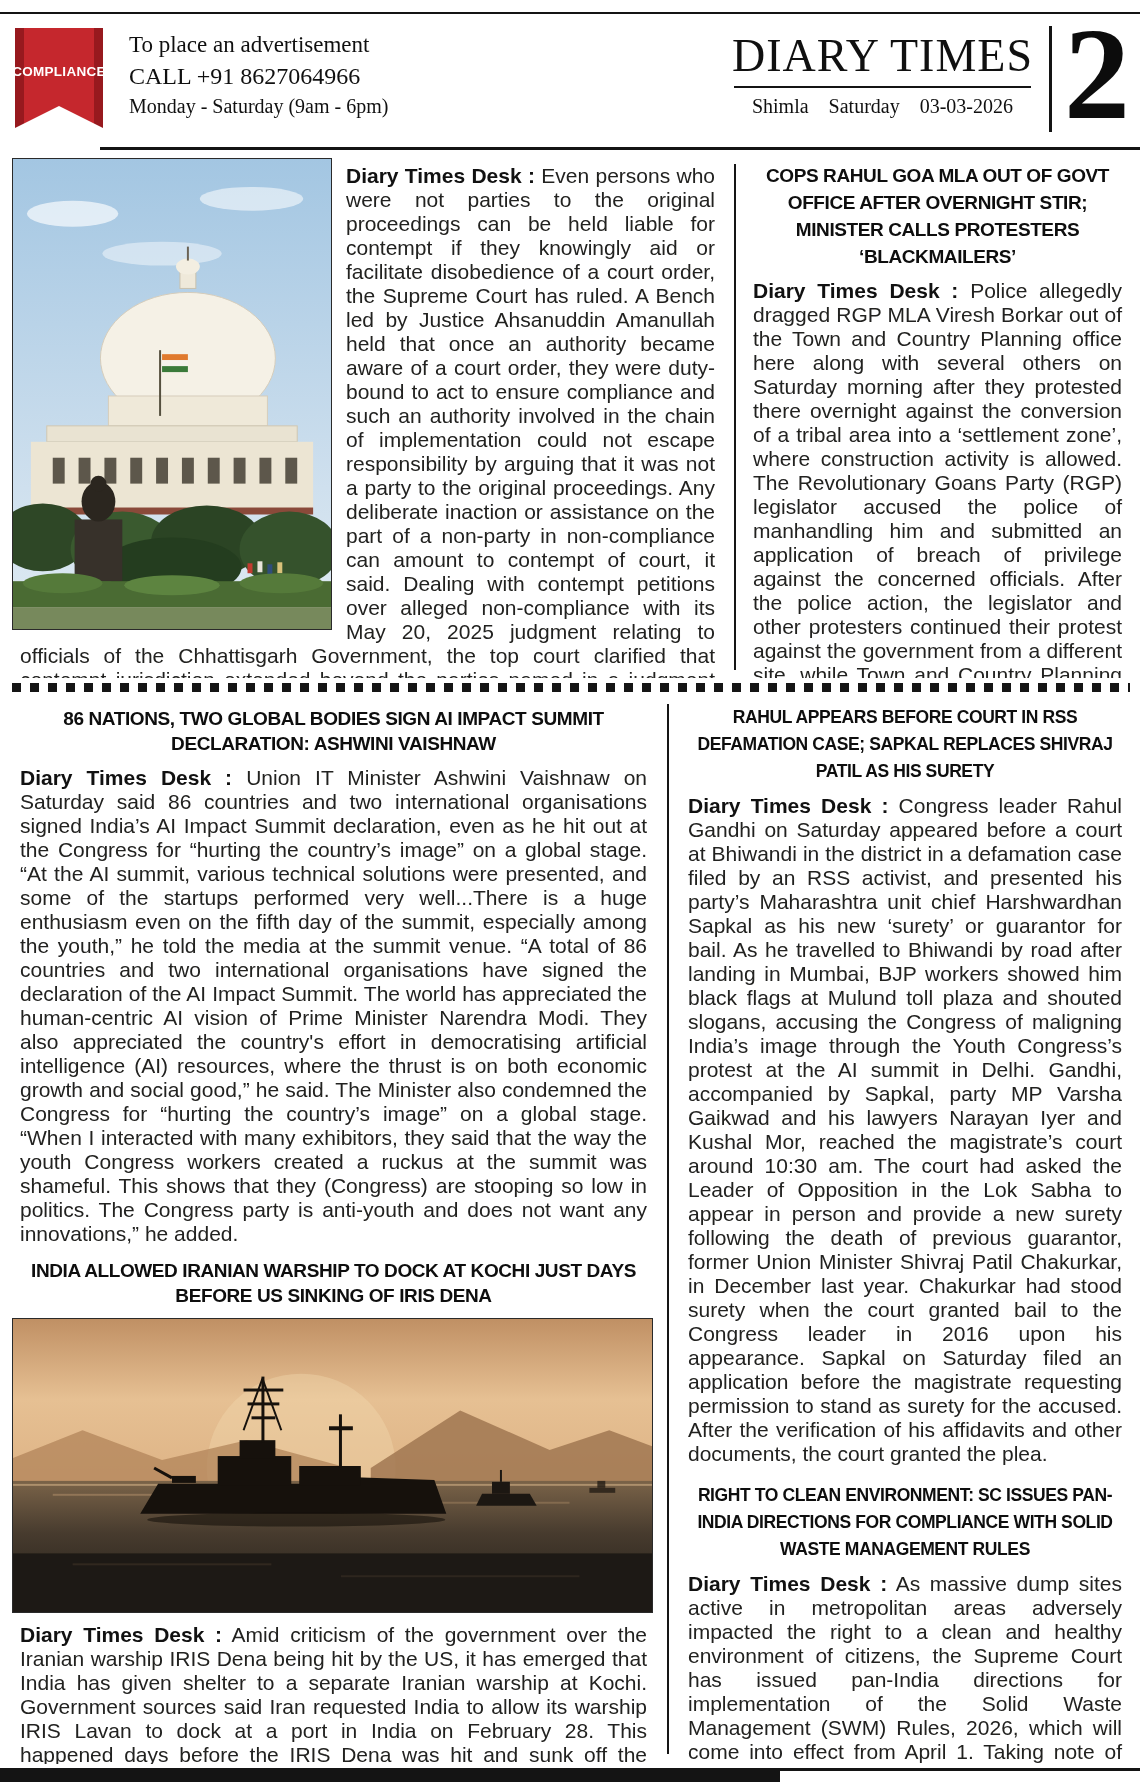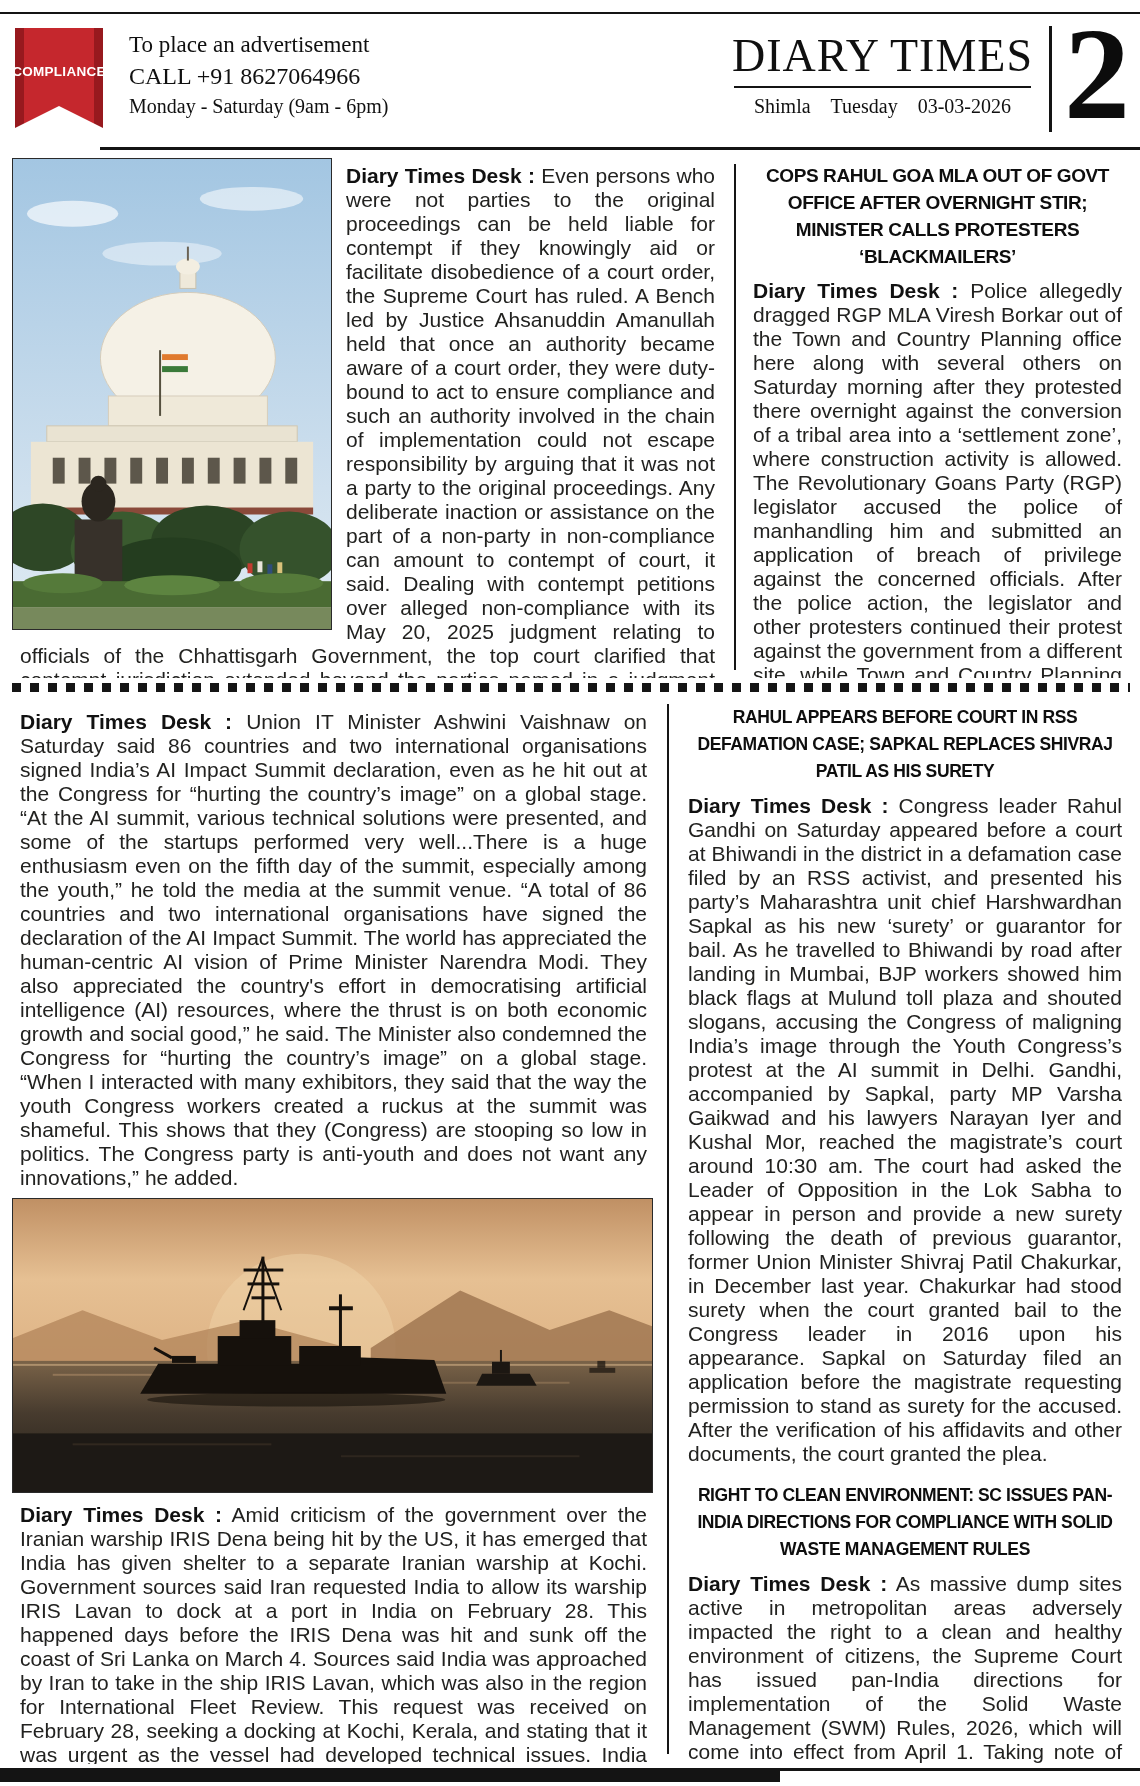--- a/index.html
+++ b/index.html
@@ -67,21 +67,21 @@
     <div class="adblock">
       <div class="l1">To place an advertisement</div>
       <div class="l2">CALL +91 8627064966</div>
       <div class="l3">Monday - Saturday (9am - 6pm)</div>
     </div>
     <div class="masthead">
       <div class="mast-title">DIARY TIMES</div>
       <div class="mast-rule"></div>
       <div class="dateline">
         <span>Shimla</span>
-        <span>Tuesday</span>
+        <span>Saturday</span>
         <span>03-03-2026</span>
       </div>
     </div>
     <div class="mast-divider"></div>
     <div class="page-num">2</div>
   </div>
   <div class="header-rule"></div>
 
   <div class="top-section">
     <article>
@@ -164,25 +164,27 @@
     </article>
 
     <div class="vdiv-top"></div>
   </div>
 
   <div class="dotted-divider"></div>
 
   <div class="bottom-section">
     <div>
       <article>
+        <h2 class="headline hl-big">86 NATIONS, TWO GLOBAL BODIES SIGN AI IMPACT SUMMIT DECLARATION: ASHWINI VAISHNAW</h2>
         <p class="body-text"><b class="byline">Diary Times Desk :</b>
           <span>Union IT Minister Ashwini Vaishnaw on Saturday said 86 countries and two international organisations signed India’s AI Impact Summit declaration, even as he hit out at the Congress for “hurting the country’s image” on a global stage. “At the AI summit, various technical solutions were presented, and some of the startups performed very well...There is a huge enthusiasm even on the fifth day of the summit, especially among the youth,” he told the media at the summit venue. “A total of 86 countries and two international organisations have signed the declaration of the AI Impact Summit. The world has appreciated the human-centric AI vision of Prime Minister Narendra Modi. They also appreciated the country's effort in democratising artificial intelligence (AI) resources, where the thrust is on both economic growth and social good,” he said. The Minister also condemned the Congress for “hurting the country’s image” on a global stage. “When I interacted with many exhibitors, they said that the way the youth Congress workers created a ruckus at the summit was shameful. This shows that they (Congress) are stooping so low in politics. The Congress party is anti-youth and does not want any innovations,” he added.</span></p>
       </article>
 
       <article>
+        <h2 class="headline hl-big" style="margin-top:12px;">INDIA ALLOWED IRANIAN WARSHIP TO DOCK AT KOCHI JUST DAYS BEFORE US SINKING OF IRIS DENA</h2>
 
         <svg class="photo-ship" viewBox="0 0 643 295" preserveAspectRatio="none" aria-hidden="true">
           <defs>
             <linearGradient id="sung" x1="0" y1="0" x2="0" y2="1">
               <stop offset="0" stop-color="#c09064"></stop>
                 <stop offset="0.45" stop-color="#e6c093"></stop>
                 <stop offset="1" stop-color="#dcb183"></stop>
             </linearGradient>
             <linearGradient id="seag" x1="0" y1="0" x2="0" y2="1">
               <stop offset="0" stop-color="#7a6348"></stop>

